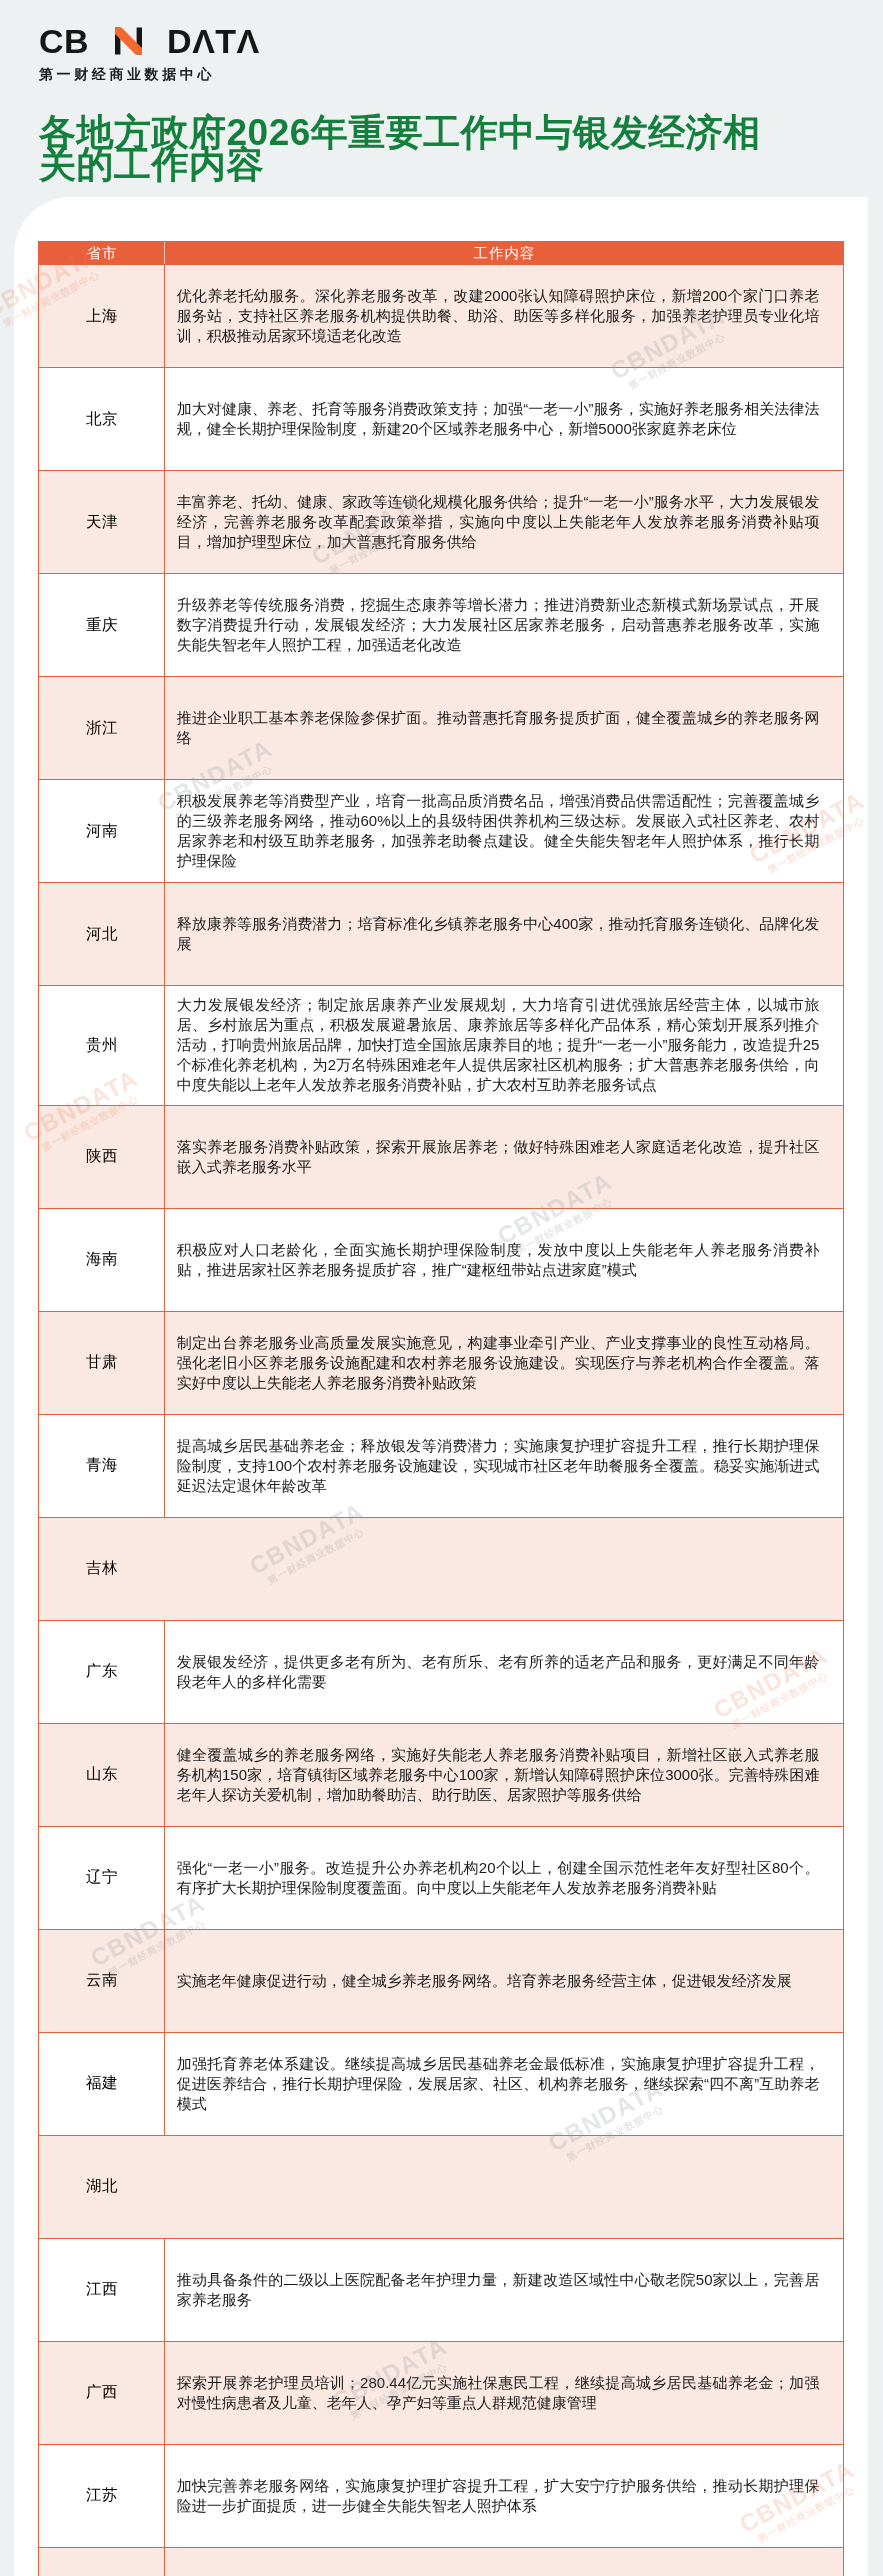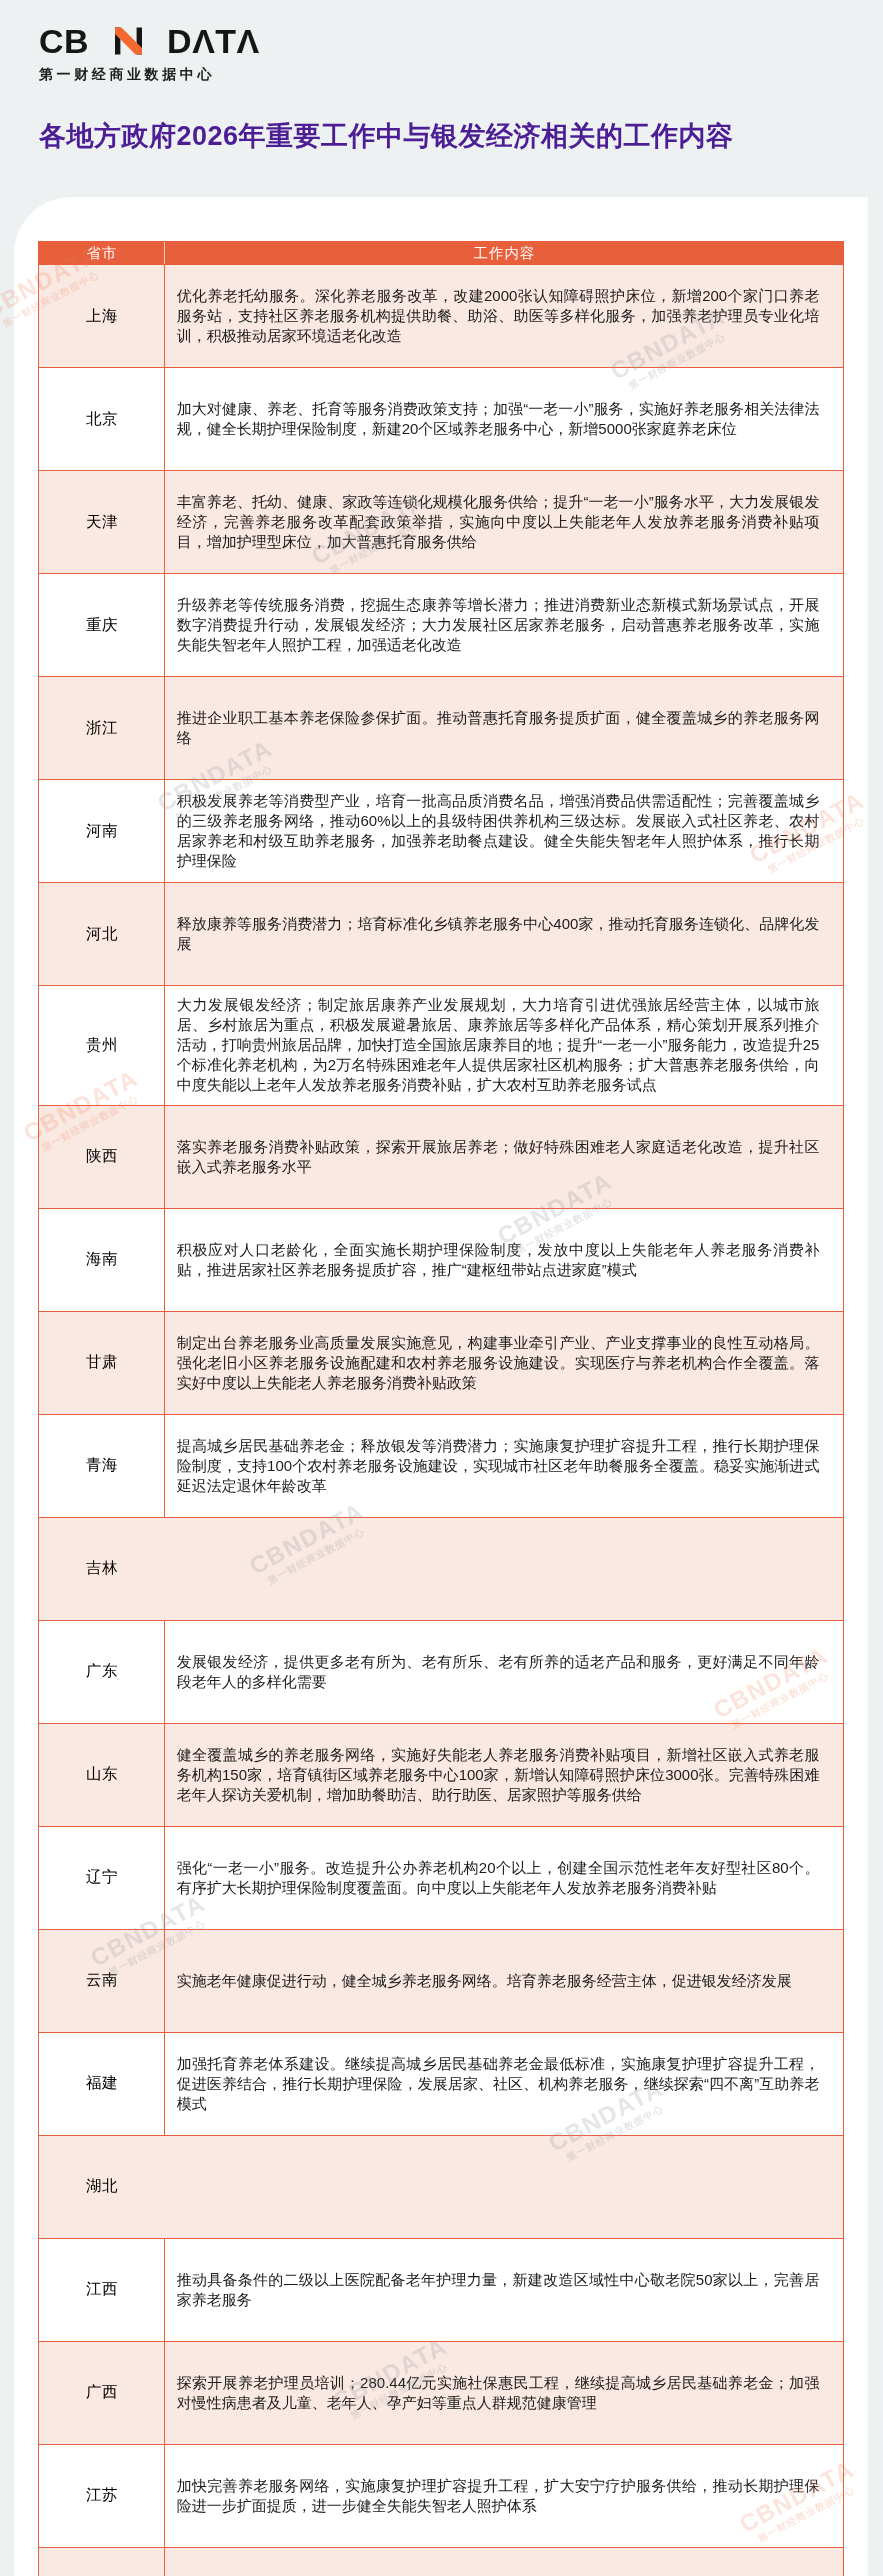--- a/index.html
+++ b/index.html
@@ -12,21 +12,21 @@
     color:#111;
   }
   
   .page-header { position:absolute; left:39px; top:24px; z-index:3; }
   .logo-row { display:flex; align-items:center;gap:24px; }
   .logo-word { font-size:34px; font-weight:900; color:#161616; letter-spacing:0.5px; line-height:1; }
   .logo-n { width:27px; height:28px; margin:0 1.5px; display:inline-block; }
   .logo-sub { margin-top:8.2px; font-size:14px; font-weight:700; letter-spacing:3.6px; color:#1d1d1d; }
   .page-title {
     position:absolute; left:39px; top:117px; width:742px; z-index:3;
-    font-size:27px; font-weight:800; line-height:38px; color:#4c1d95; letter-spacing:0.5px;
+    font-size:37px; font-weight:800; line-height:32px; color:#15803d; letter-spacing:0.5px;
   }
   
   .card {
     position:absolute; left:14.4px; top:197px; width:854px; height:3636px;
     background:#ffffff; border-radius:57px 0 82px 0; z-index:1; overflow:hidden;
   }
   
   .gov-table {
     position:relative; z-index:2;
     margin:44px 24px 0 24px;

